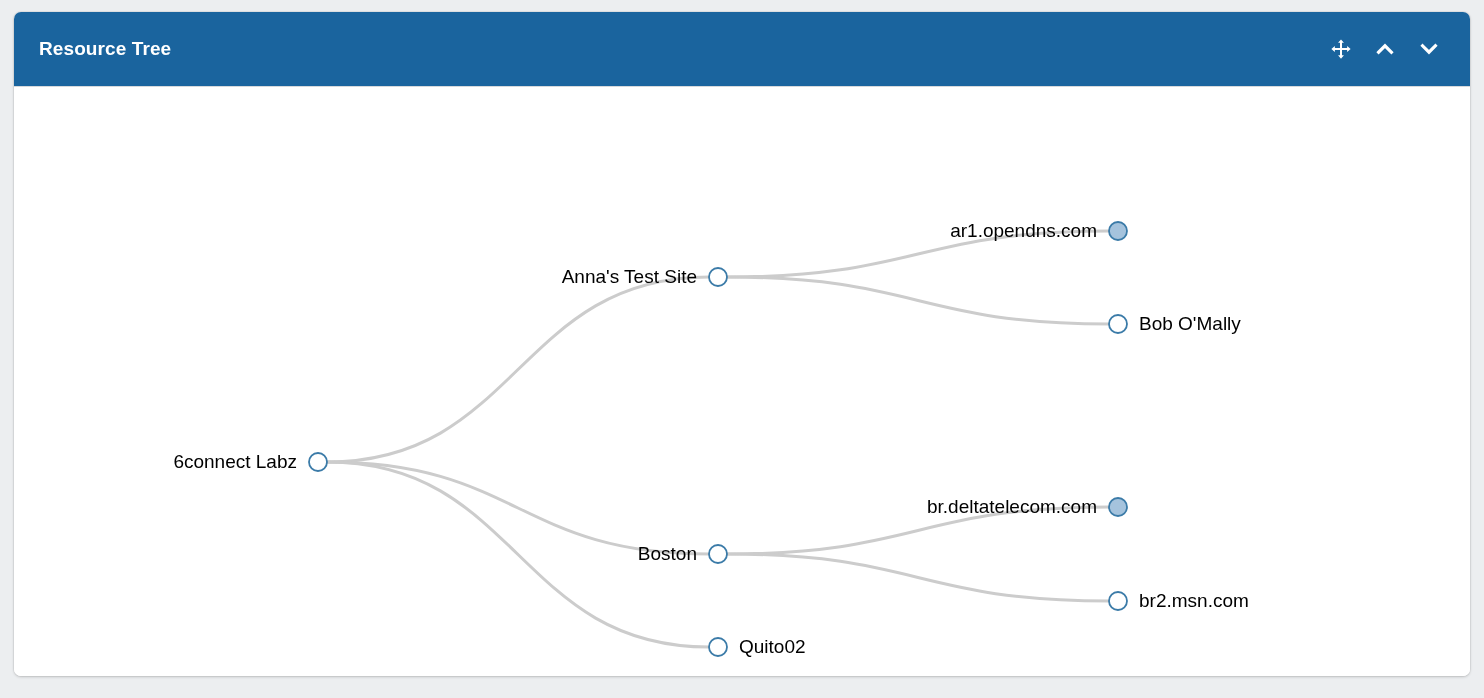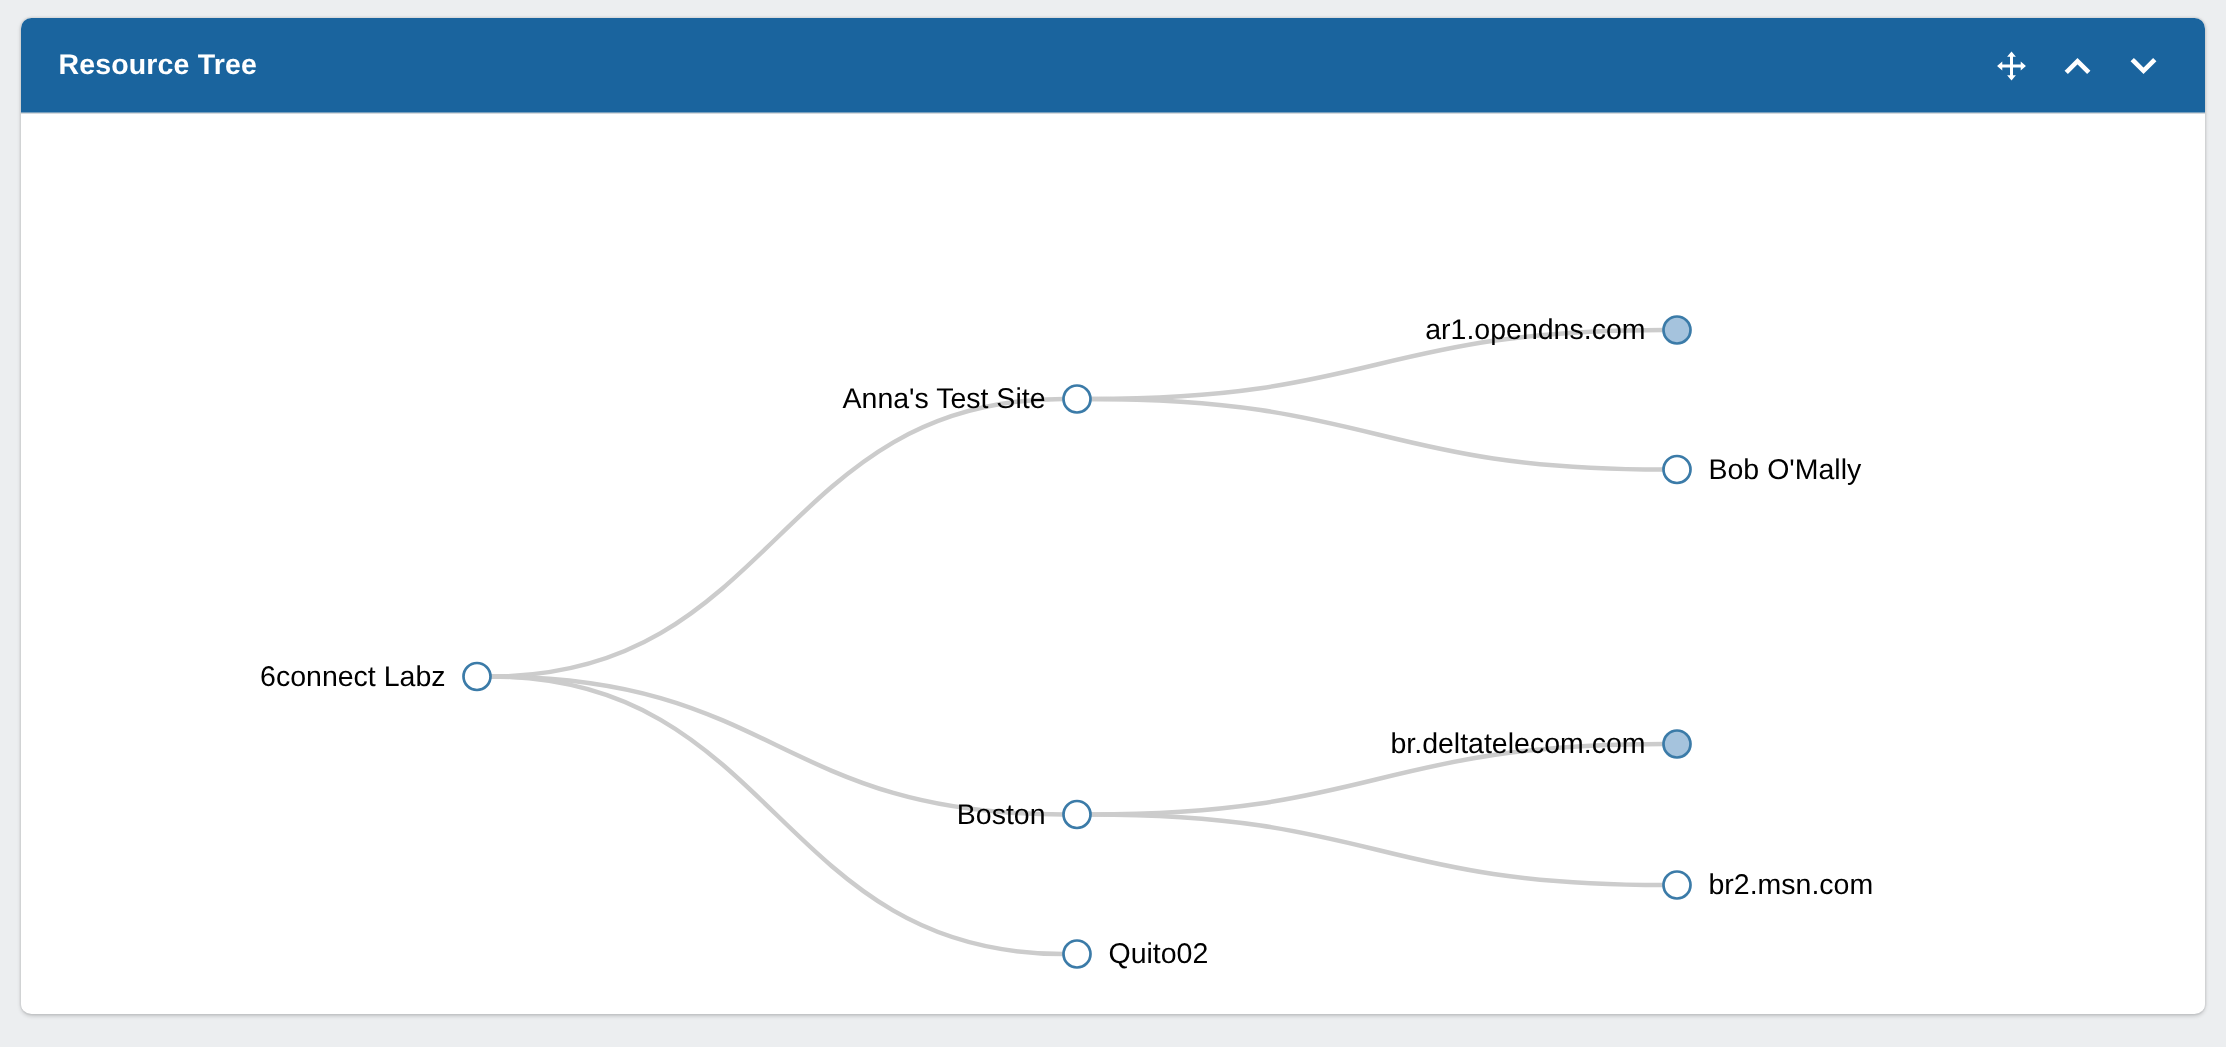--- a/index.html
+++ b/index.html
@@ -24,21 +24,21 @@
     background: #ffffff;
     border-radius: 7px;
     box-shadow: 0 1px 3px rgba(0,0,0,0.18), 0 0 0 1px rgba(0,0,0,0.04);
     overflow: hidden;
     box-sizing: border-box;
   }
 
   
   .panel-header {
     position: relative;
-    height: 64px;
+    height: 75px;
     background: #1a649e;
     border-bottom: 1px solid #d6d9dc;
     box-sizing: border-box;
   }
   .panel-title {
     position: absolute;
     left: 25px;
     top: 50%;
     transform: translateY(-50%);
     color: #ffffff;

